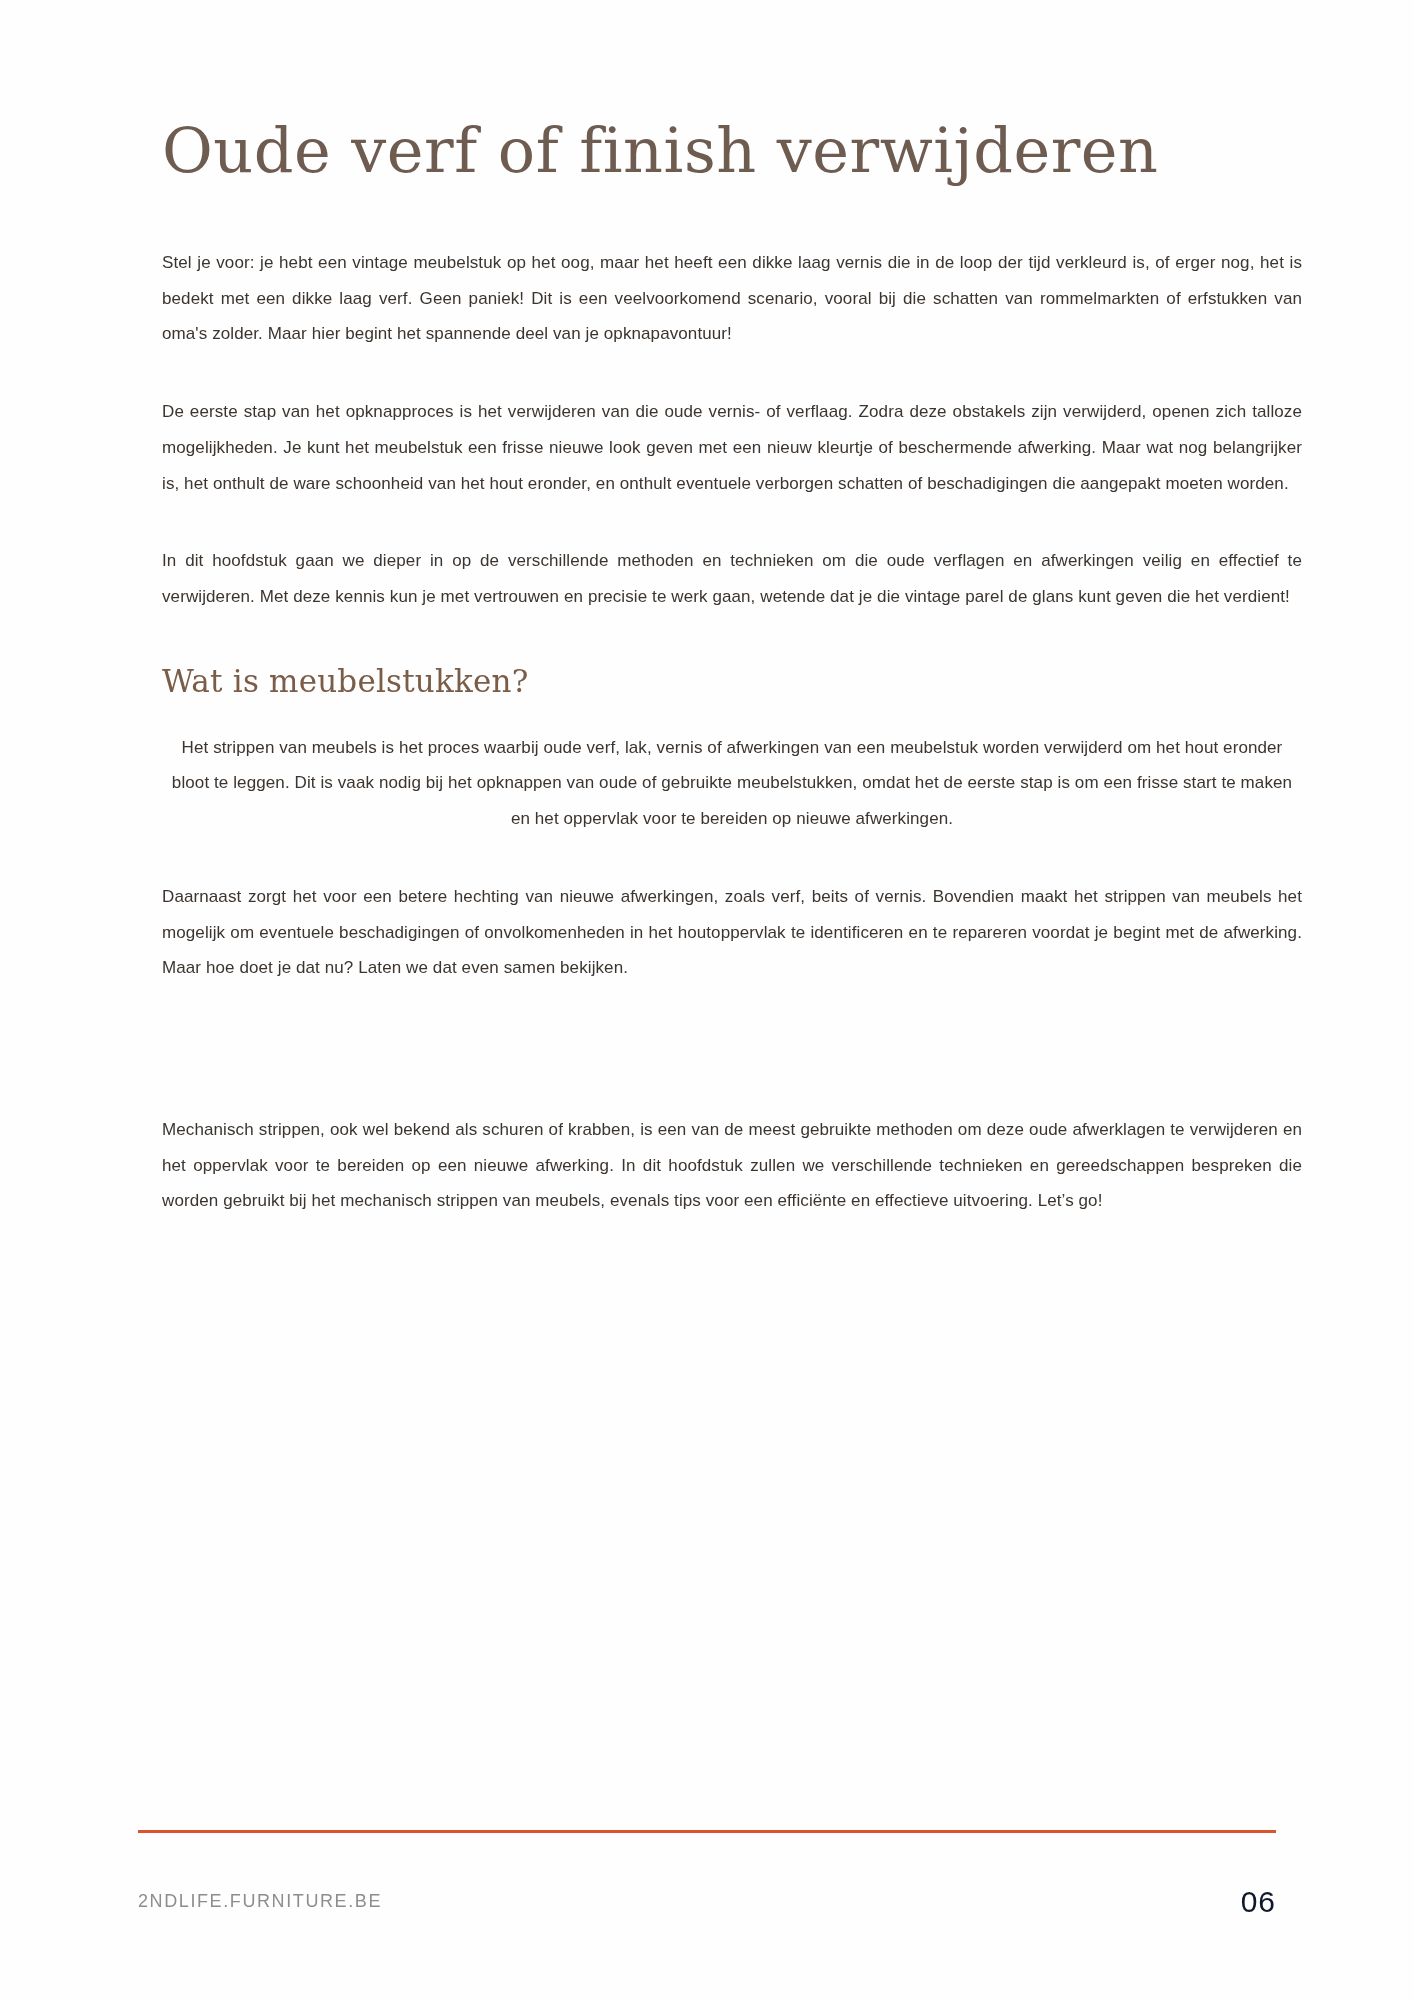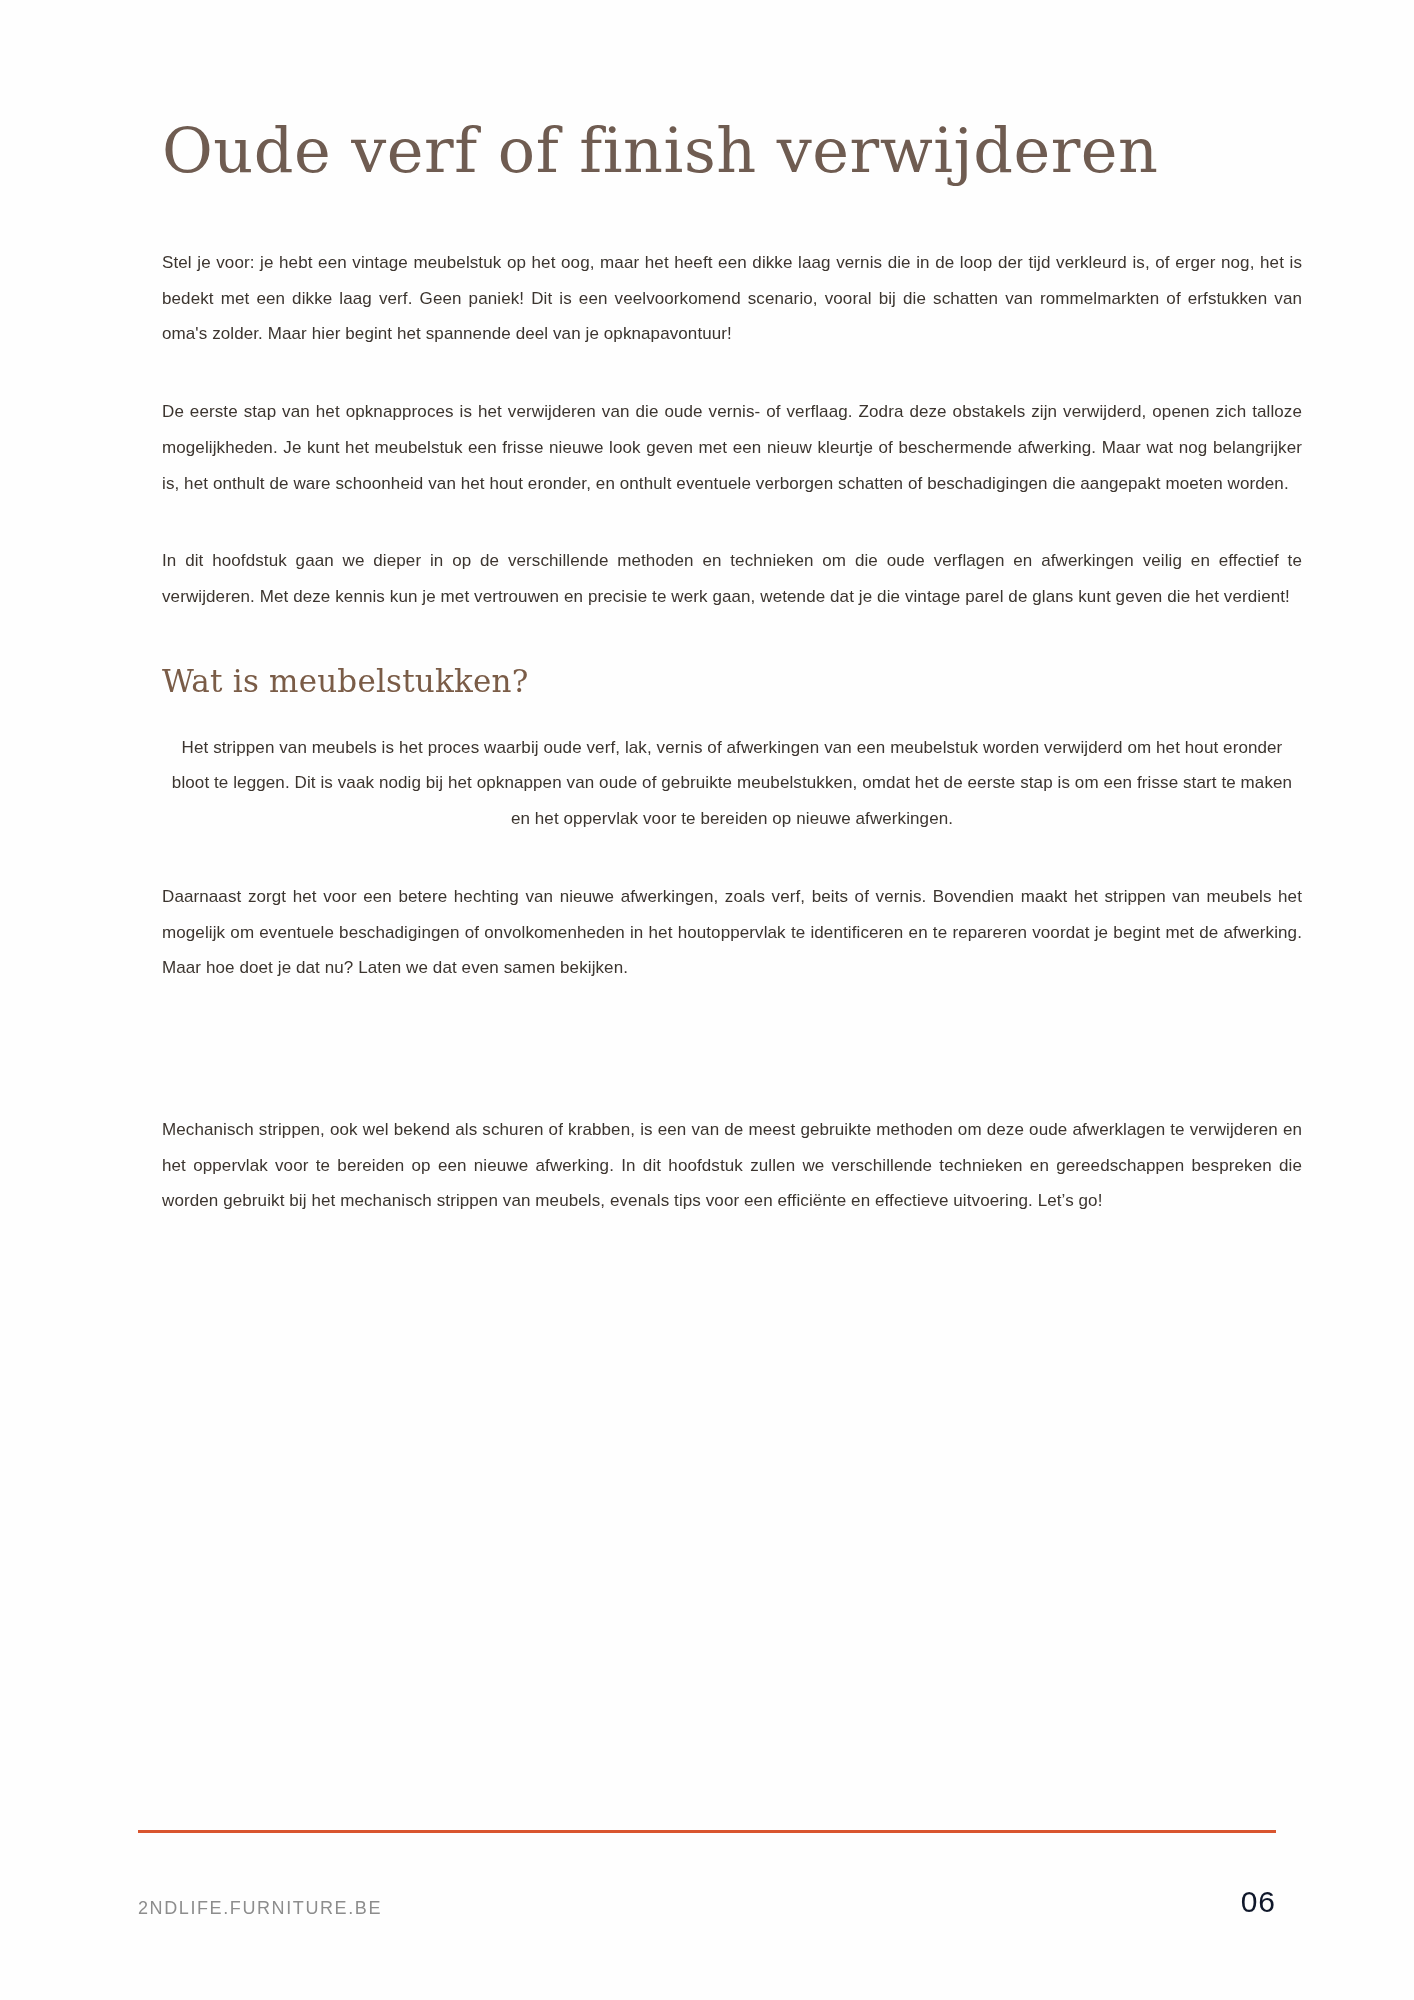--- a/index.html
+++ b/index.html
@@ -98,21 +98,21 @@
   }
   .footer-rule {
     width: 100%;
     height: 2.5px;
     background: #d9552f;
     margin: 0;
     border: 0;
   }
   .footer-row {
     display: flex;
-    align-items: flex-end;
+    align-items: center;
     justify-content: space-between;
     padding-top: 52px;
   }
   .footer-site {
     font-family: "Liberation Sans", sans-serif;
     font-size: 18px;
     letter-spacing: 1.6px;
     color: #8d8d8d;
   }
   .footer-page {

